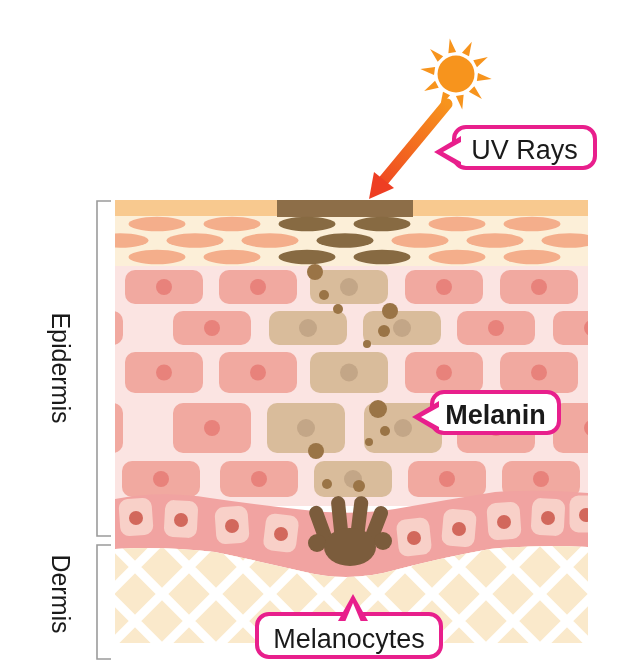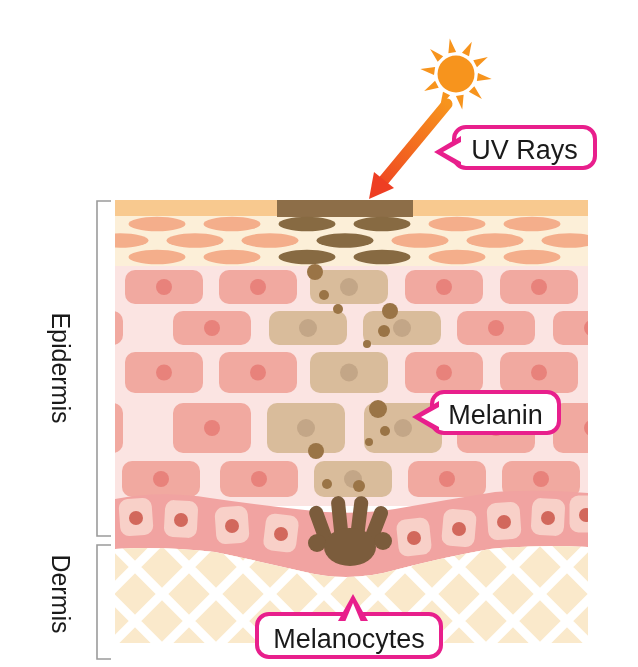--- a/index.html
+++ b/index.html
@@ -216,21 +216,21 @@
   </svg>
 
   <div class="bubble" style="left:452px;top:125px;width:145px;height:45px;">
     <svg class="tail" style="left:-25px;top:6px;" width="30" height="34" viewBox="0 0 30 34">
       <polygon class="t-outer" points="30,1 3,17 30,33"></polygon>
       <polygon class="t-inner" points="30,7 12,17 30,27"></polygon>
     </svg>
     <span>UV Rays</span>
   </div>
 
-  <div class="bubble" style="left:430px;top:390px;width:131px;height:45px;">
+  <div class="bubble" style="left:430px;top:390px;width:131px;height:45px;font-weight:bold;">
     <svg class="tail" style="left:-25px;top:6px;" width="30" height="34" viewBox="0 0 30 34">
       <polygon class="t-outer" points="30,1 3,17 30,33"></polygon>
       <polygon class="t-inner" points="30,7 12,17 30,27"></polygon>
     </svg>
     <span>Melanin</span>
   </div>
 
   <div class="bubble" style="left:255px;top:612px;width:188px;height:47px;">
     <svg class="tail" style="left:76px;top:-24px;" width="36" height="30" viewBox="0 0 36 30">
       <polygon class="t-outer" points="3,29 18,2 33,29"></polygon>

